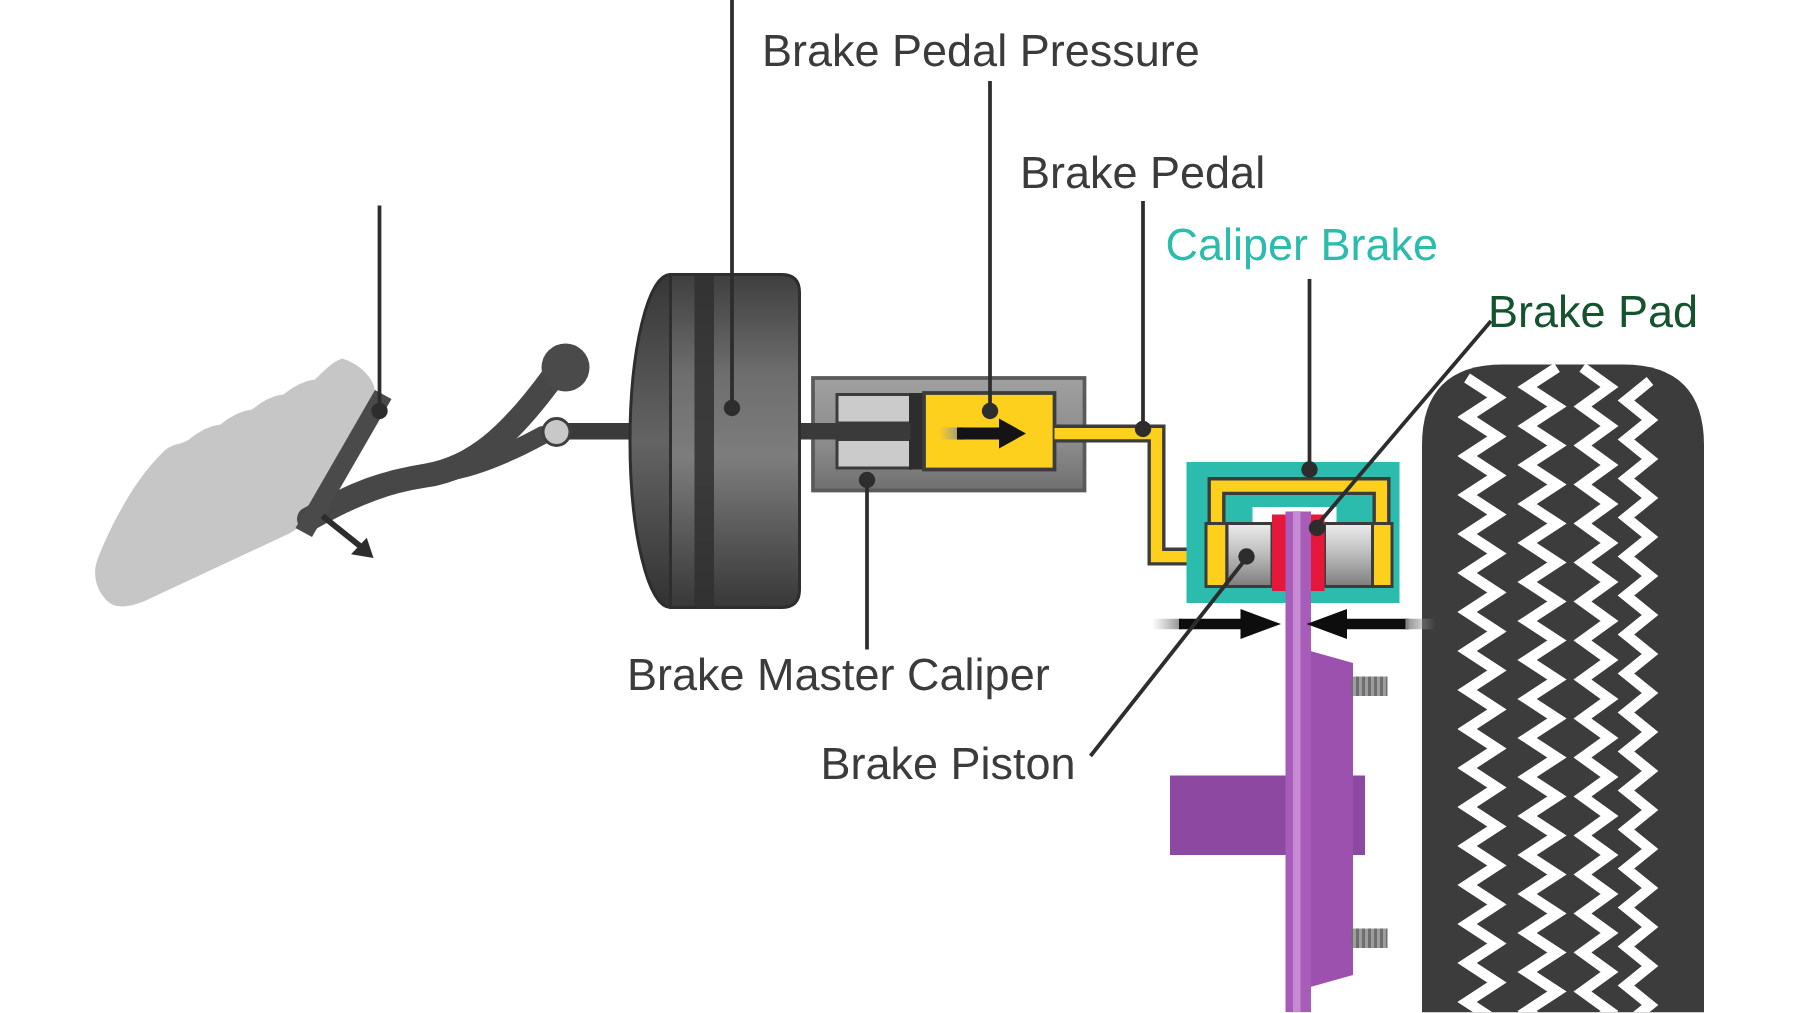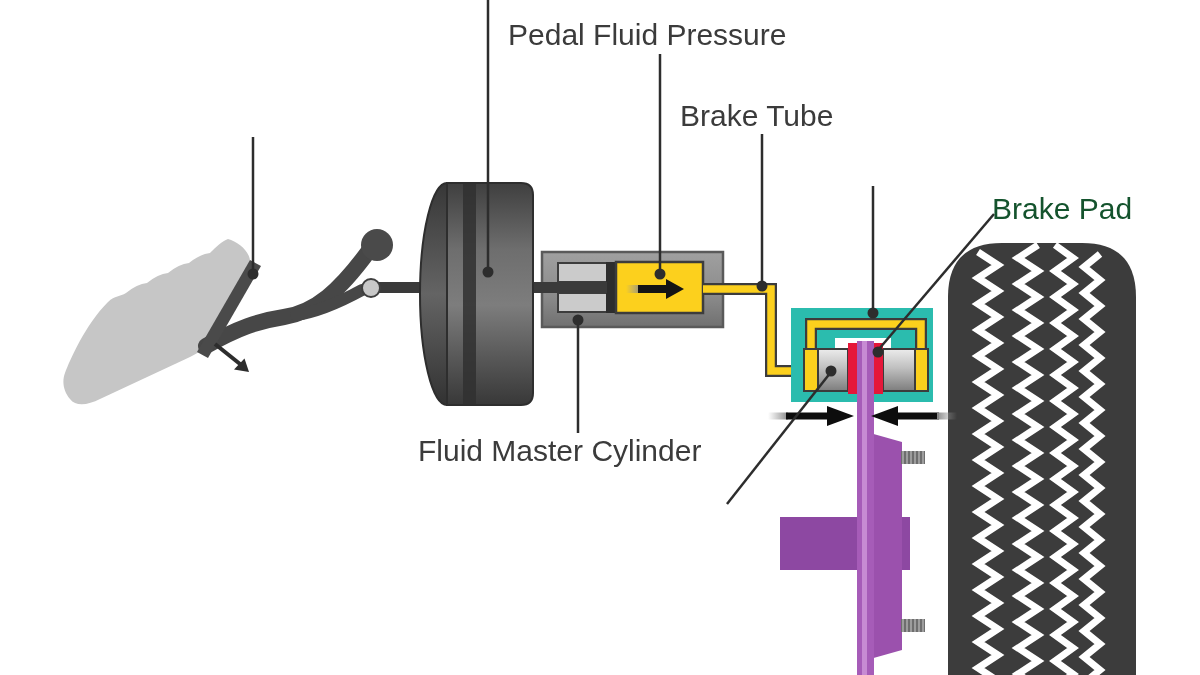--- a/index.html
+++ b/index.html
@@ -150,18 +150,20 @@
     <circle cx="660" cy="274" r="5.5"></circle>
     <circle cx="762" cy="286" r="5.5"></circle>
     <circle cx="873" cy="313" r="5.5"></circle>
     <circle cx="878" cy="352" r="5.5"></circle>
     <circle cx="253" cy="274" r="5.5"></circle>
     <circle cx="578" cy="320" r="5.5"></circle>
     <circle cx="831" cy="371" r="5.5"></circle>
   </g>
 </svg>
 
-<div class="lbl" style="left:508px;top:18px;">Pedal Fluid Pressure</div>
-<div class="lbl" style="left:680px;top:99px;">Brake Tube</div>
+<div class="lbl" style="left:508px;top:18px;">Brake Pedal Pressure</div>
+<div class="lbl" style="left:680px;top:99px;">Brake Pedal</div>
+<div class="lbl teal" style="left:777px;top:147px;">Caliper Brake</div>
 <div class="lbl red" style="left:992px;top:192px;">Brake Pad</div>
-<div class="lbl" style="left:418px;top:434px;">Fluid Master Cylinder</div>
+<div class="lbl" style="left:418px;top:434px;">Brake Master Caliper</div>
+<div class="lbl" style="left:547px;top:493px;">Brake Piston</div>
 
 </div>
 
 </body></html>

